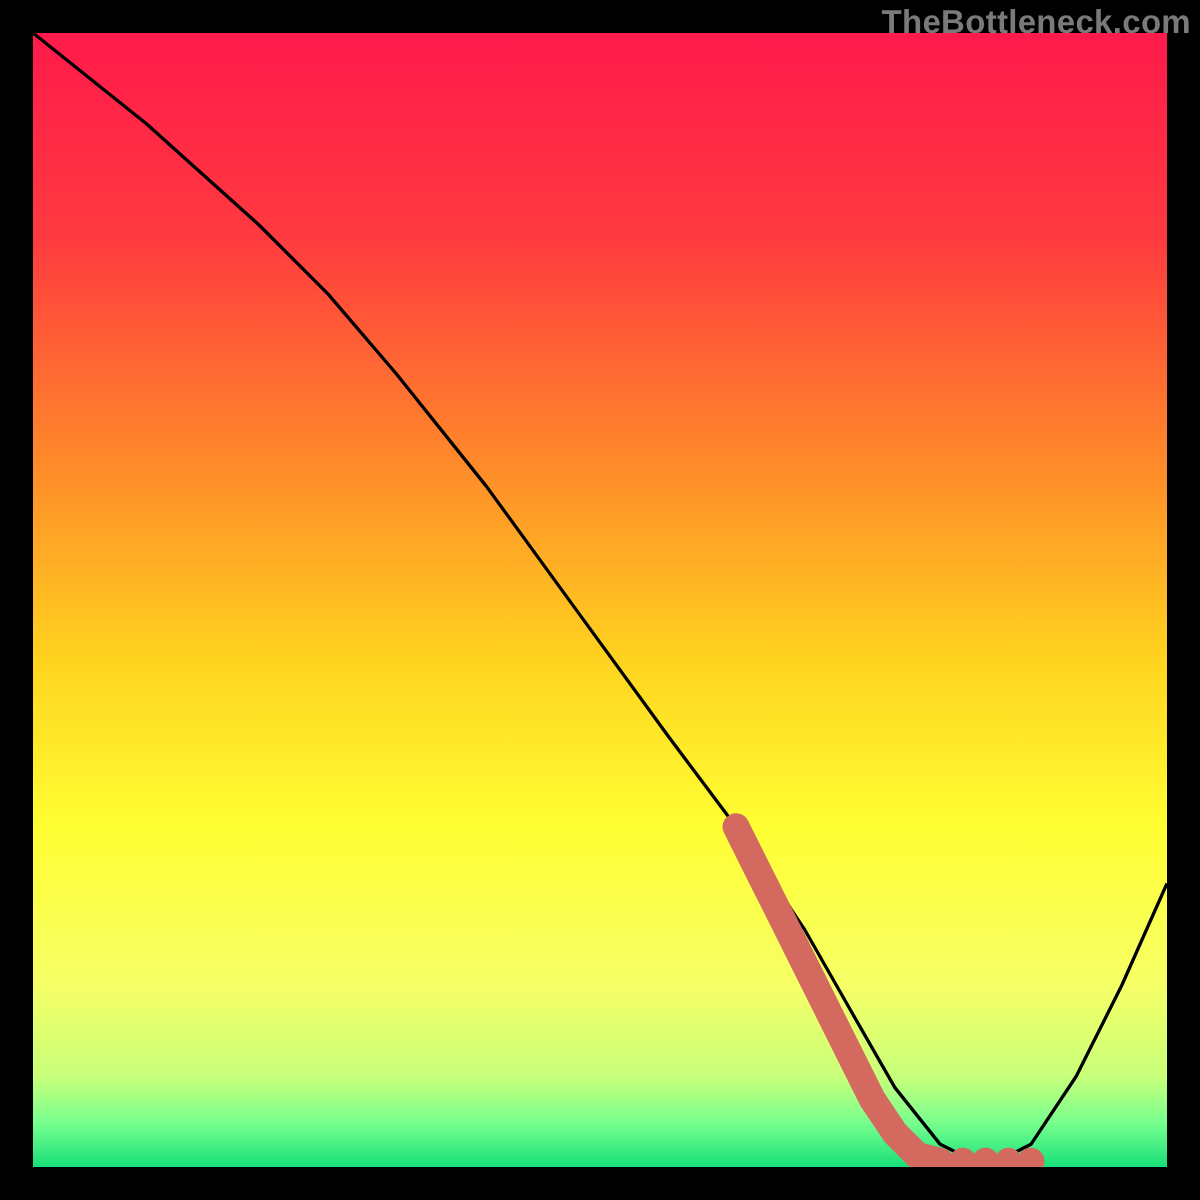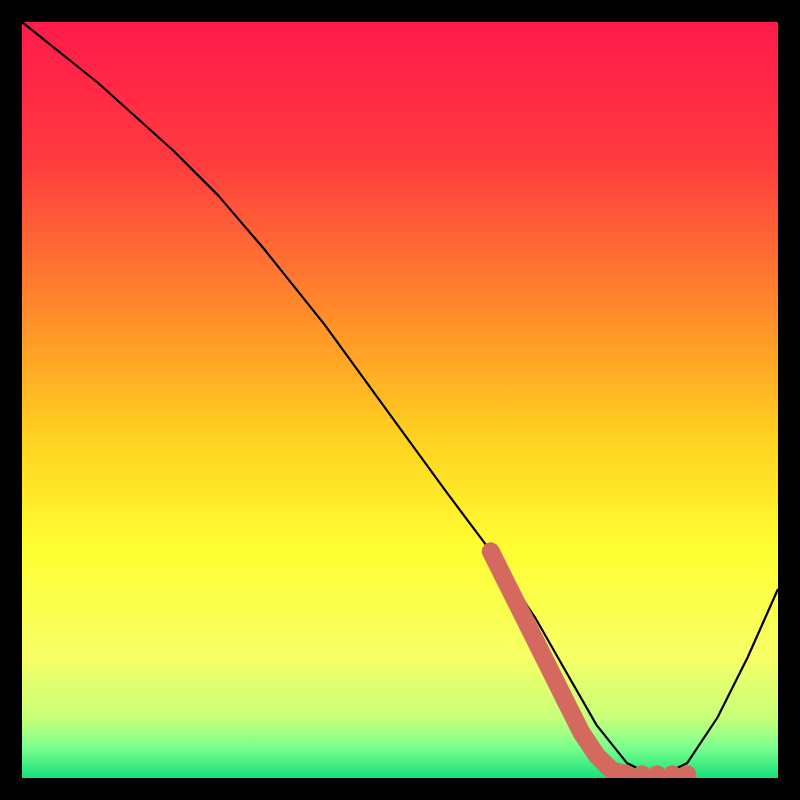--- a/index.html
+++ b/index.html
@@ -59,13 +59,14 @@
         </defs>
         <rect x="0" y="0" width="756" height="756" fill="url(#bg-grad)"></rect>
         <path d="M0.0 0.0 L75.6 60.5 L151.2 128.5 L196.6 173.9 L241.9 226.8 L302.4 302.4 L362.9 385.6 L423.4 468.7 L468.7 529.2 L514.1 597.2 L544.3 650.2 L574.6 703.1 L604.8 740.9 L635.0 756.0 L665.3 740.9 L695.5 695.5 L725.8 635.0 L756.0 567.0" fill="none" stroke="#000000" stroke-width="2.2" stroke-linejoin="round"></path>
         <path d="M468.7 529.2 L483.8 559.4 L499.0 589.7 L514.1 619.9 L529.2 650.2 L544.3 680.4 L559.4 710.6 L574.6 733.3 L589.7 748.4 L604.8 752.2" fill="none" stroke="#d46a5f" stroke-width="18" stroke-linecap="round" stroke-linejoin="round"></path>
         <circle cx="619.9" cy="752.2" r="9" fill="#d46a5f"></circle>
         <circle cx="635.0" cy="752.2" r="9" fill="#d46a5f"></circle>
         <circle cx="650.2" cy="752.2" r="9" fill="#d46a5f"></circle>
         <circle cx="665.3" cy="752.2" r="9" fill="#d46a5f"></circle>
       </svg>
   </div>
+  <div class="watermark">TheBottleneck.com</div>
 </div>
 
 </body></html>

